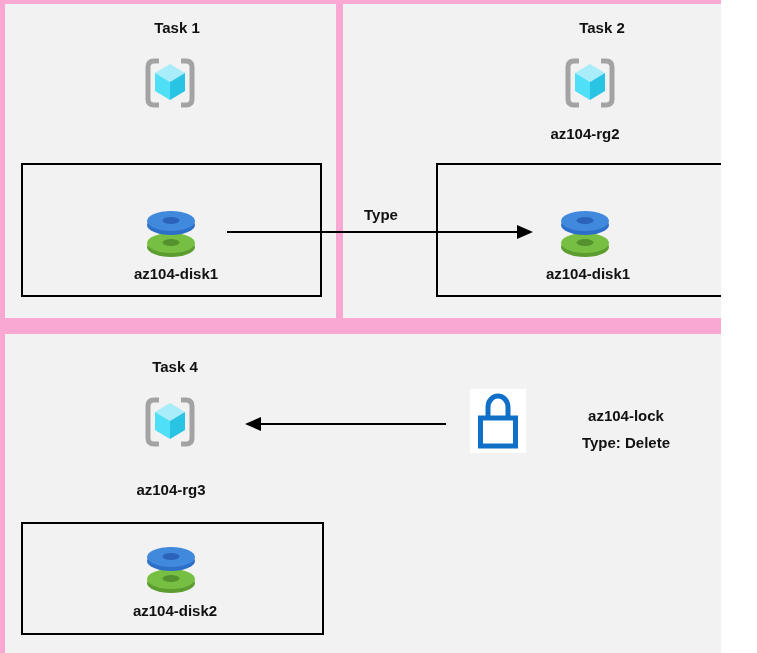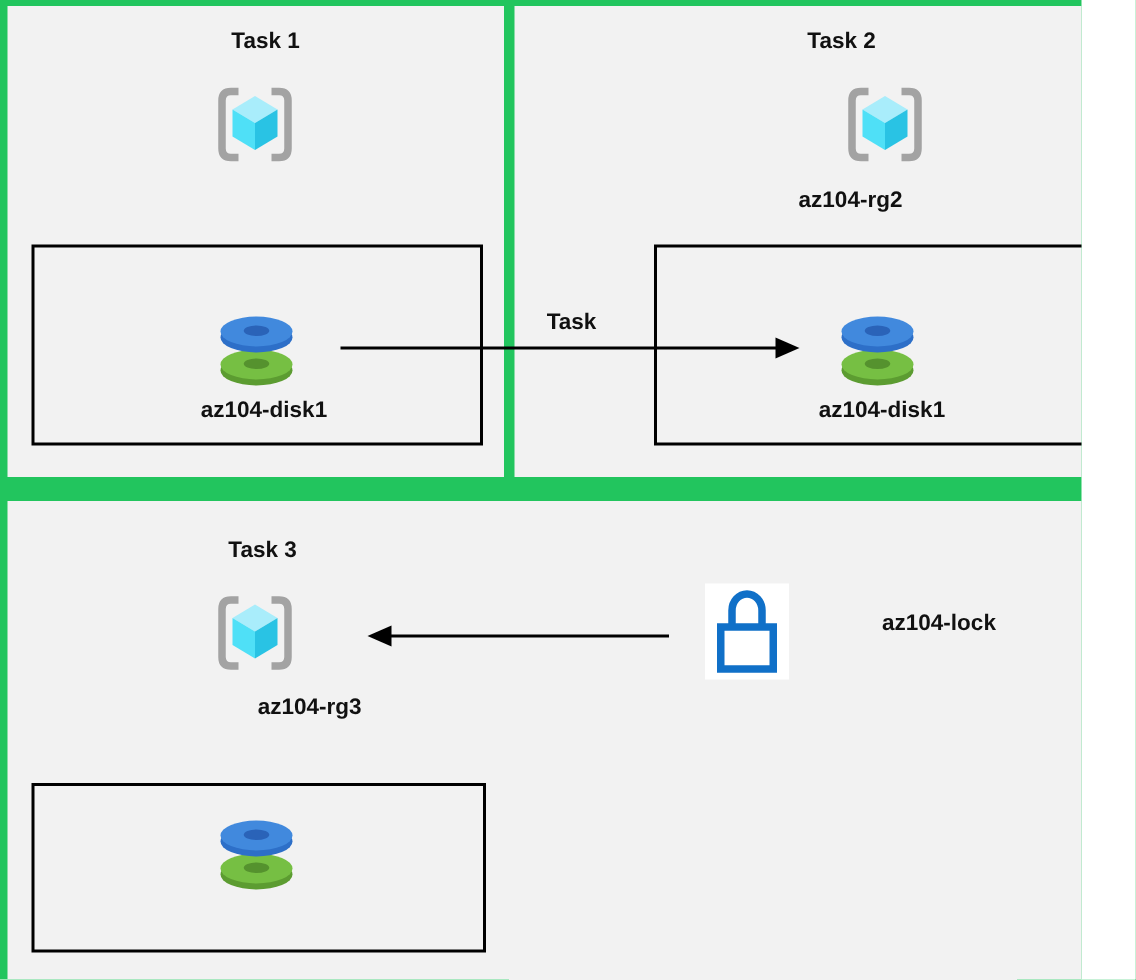--- a/index.html
+++ b/index.html
@@ -1,30 +1,30 @@
 <!DOCTYPE html>
 <html><head>
 <meta charset="utf-8">
 <style>
   html,body { margin:0; padding:0; background:#ffffff; }
-  .page { position:relative; width:721px; height:653px; background:#22c55e; overflow:hidden;
+  .page { position:relative; width:721px; height:653px; background:#f9a8d4; overflow:hidden;
           font-family:"Liberation Sans", sans-serif; }
   .panel { position:absolute; background:#f2f2f2; }
   #p1 { left:5px;   top:4px;   width:331px; height:314px; }
   #p2 { left:343px; top:4px;   width:411px; height:314px; }
   #p3 { left:5px;   top:334px; width:749px; height:319px; }
 
   .lbl { position:absolute; font-weight:bold; font-size:15px; color:#111; text-align:center;
          white-space:nowrap; }
   #t1  { left:117px; top:19px;  width:120px; }
-  #t2  { left:501px; top:19px;  width:120px; }
+  #t2  { left:542px; top:19px;  width:120px; }
   #t3  { left:115px; top:358px; width:120px; }
   #rg1 { left:101px; top:125px; width:140px; }
-  #rg2 { left:497px; top:125px; width:140px; }
-  #rg3 { left:101px; top:463px; width:140px;text-align:right; }
+  #rg2 { left:515px; top:125px; width:140px; }
+  #rg3 { left:101px; top:481px; width:140px; }
   #dk1 { left:106px; top:265px; width:140px; }
   #dk2 { left:518px; top:265px; width:140px; }
   #dk3 { left:105px; top:602px; width:140px; }
   #mv  { left:349px; top:206px; width:64px;  }
 
   .box { position:absolute; border:2px solid #000; box-sizing:border-box; background:transparent; }
   #b1 { left:21px;  top:163px; width:301px; height:134px; }
   #b2 { left:436px; top:163px; width:300px; height:134px; }
   #b3 { left:21px;  top:522px; width:303px; height:113px; }
 
@@ -97,45 +97,47 @@
   <svg class="icon" id="rgi2" width="56" height="54" viewBox="0 0 56 54">
       <use href="#rg-icon-def"></use>
     </svg>
   <div class="lbl" id="rg2">az104-rg2</div>
   <div class="box" id="b2"></div>
   <svg class="icon" id="di2" width="56" height="52" viewBox="0 0 56 52">
       <use href="#disk-icon-def"></use>
     </svg>
   <div class="lbl" id="dk2">az104-disk1</div>
 
-  <div class="lbl" id="t3">Task 3</div>
+  <div class="lbl" id="t3">Task 4</div>
   <svg class="icon" id="rgi3" width="56" height="54" viewBox="0 0 56 54">
       <use href="#rg-icon-def"></use>
     </svg>
   <div class="lbl" id="rg3">az104-rg3</div>
   <div class="box" id="b3"></div>
   <svg class="icon" id="di3" width="56" height="52" viewBox="0 0 56 52">
       <use href="#disk-icon-def"></use>
     </svg>
+  <div class="lbl" id="dk3">az104-disk2</div>
 
   <svg id="arrows">
     <g>
       <line x1="227" y1="232" x2="520" y2="232"></line>
       <polygon points="533,232 517,225 517,239"></polygon>
     </g>
     <g>
       <line x1="446" y1="424" x2="259" y2="424"></line>
       <polygon points="245,424 261,417 261,431"></polygon>
     </g>
   </svg>
-  <div class="lbl" id="mv">Task</div>
+  <div class="lbl" id="mv">Type</div>
 
   <div id="lockbox">
     <svg width="56" height="64" viewBox="0 0 56 64">
       <path class="lock-stroke" d="M18 29 V18 a10 11 0 0 1 20 0 V29"></path>
       <rect class="lock-stroke" x="10.5" y="29" width="35" height="28" fill="#ffffff"></rect>
     </svg>
   </div>
   <div class="lbl" id="locklbl">
     <div>az104-lock</div>
+    <div>Type: Delete</div>
   </div>
 
 </div>
 
 </body></html>

